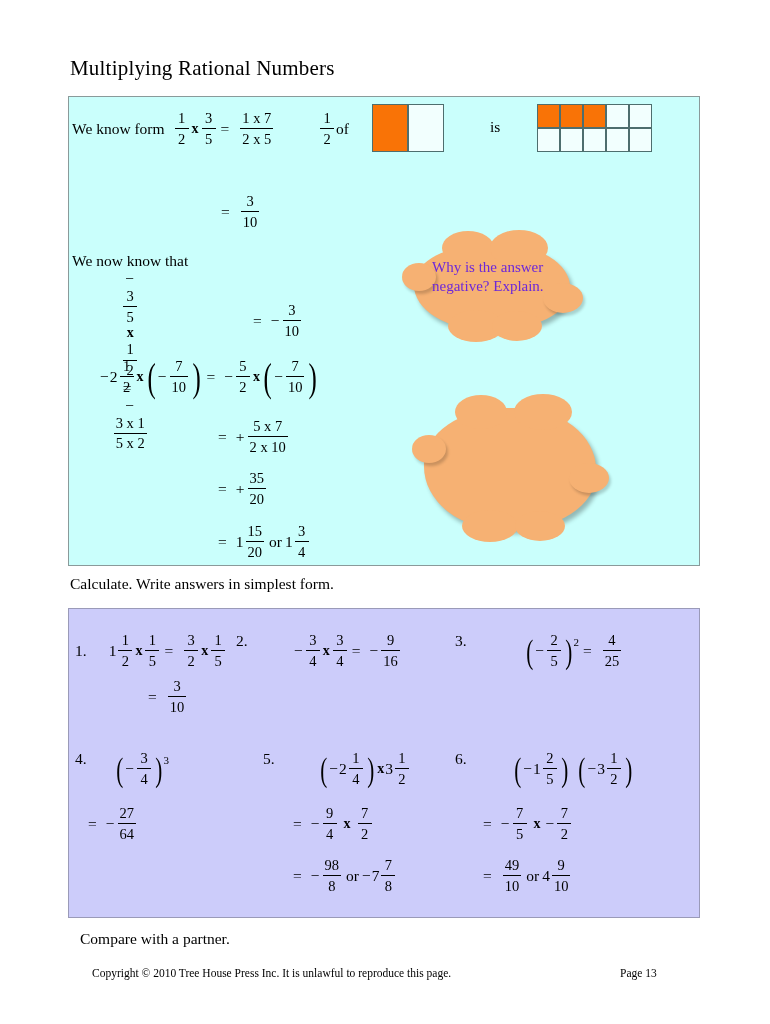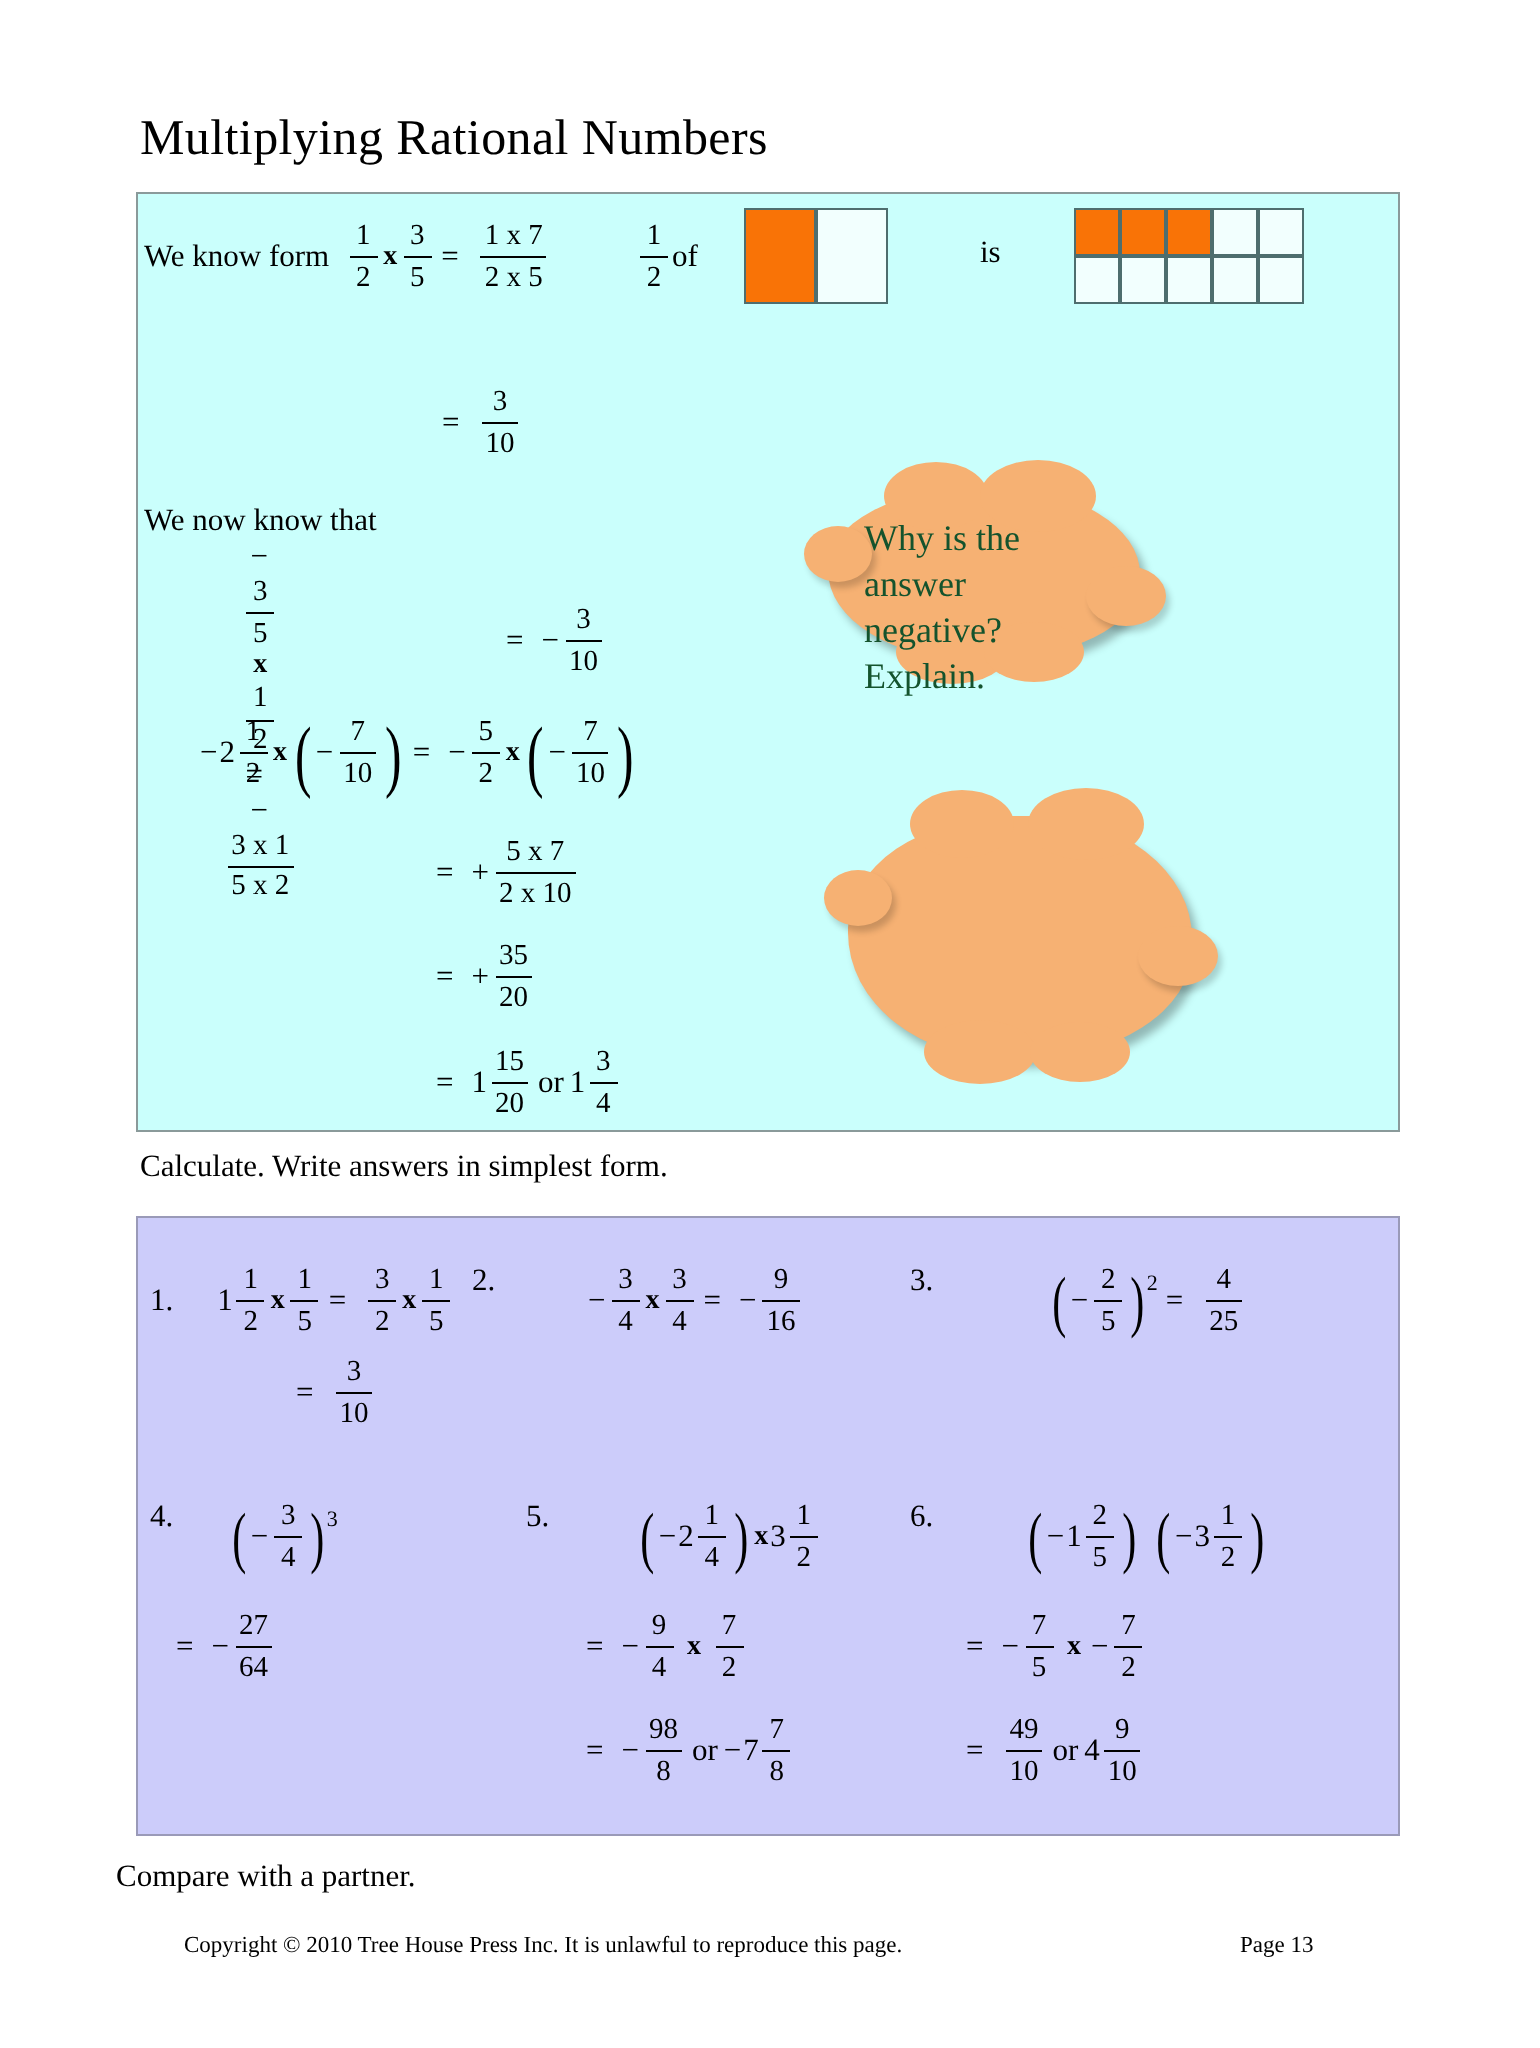--- a/index.html
+++ b/index.html
@@ -14,21 +14,21 @@
     font-family: "Liberation Serif", "DejaVu Serif", serif;
     color: #000000;
     overflow: hidden;
   }
 
   
   .page-title {
     position: absolute;
     left: 70px;
     top: 56px;
-    font-size: 25px;
+    font-size: 21px;
     letter-spacing: .2px;
     white-space: nowrap;
   }
 
   
   .panel-cyan {
     position: absolute;
     left: 68px;
     top: 96px;
     width: 632px;
@@ -47,21 +47,21 @@
     border: 1px solid #9a9ab8;
     box-sizing: border-box;
   }
 
   .caption {
     position: absolute;
     font-size: 15.5px;
     white-space: nowrap;
   }
   #caption-calculate { left: 70px; top: 575px; }
-  #caption-compare   { left: 58px; top: 930px; text-align: right; }
+  #caption-compare   { left: 80px; top: 930px; text-align: right; }
 
   .footer {
     position: absolute;
     top: 967px;
     font-size: 11.5px;
     white-space: nowrap;
   }
   #footer-copyright { left: 92px; }
   #footer-page      { left: 620px; }
 
@@ -133,22 +133,22 @@
   }
   .diagram .cell.fill { background: #F97306; }
 
   #diagram-half .cell   { width: 36px; height: 48px; }
   #diagram-fifths .cell { width: 23px; height: 24px; }
 
   
   .bubble {
     position: absolute;
     background: #F6B173;
-    color: #14532d;
-    font-size: 18px;
+    color: #6d28d9;
+    font-size: 15px;
     line-height: 1.28;
     padding: 14px 18px;
     box-sizing: border-box;
     border-radius: 48% 46% 50% 47% / 46% 50% 45% 52%;
     box-shadow: 3px 4px 4px rgba(0,0,0,.28);
   }
   .bubble::before,
   .bubble::after {
     content: "";
     position: absolute;

